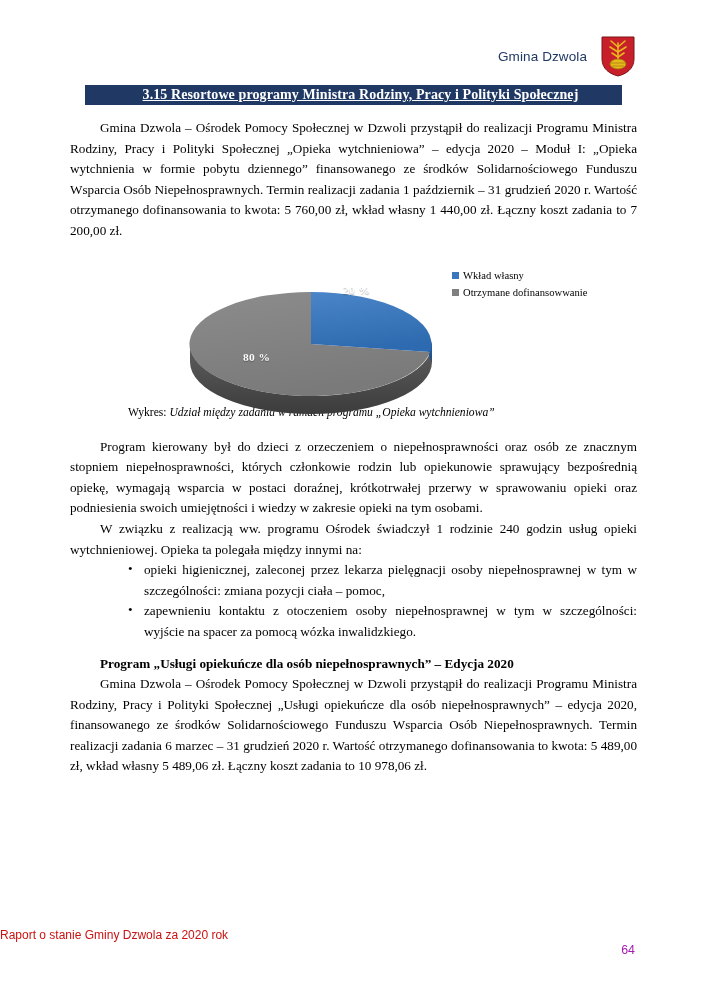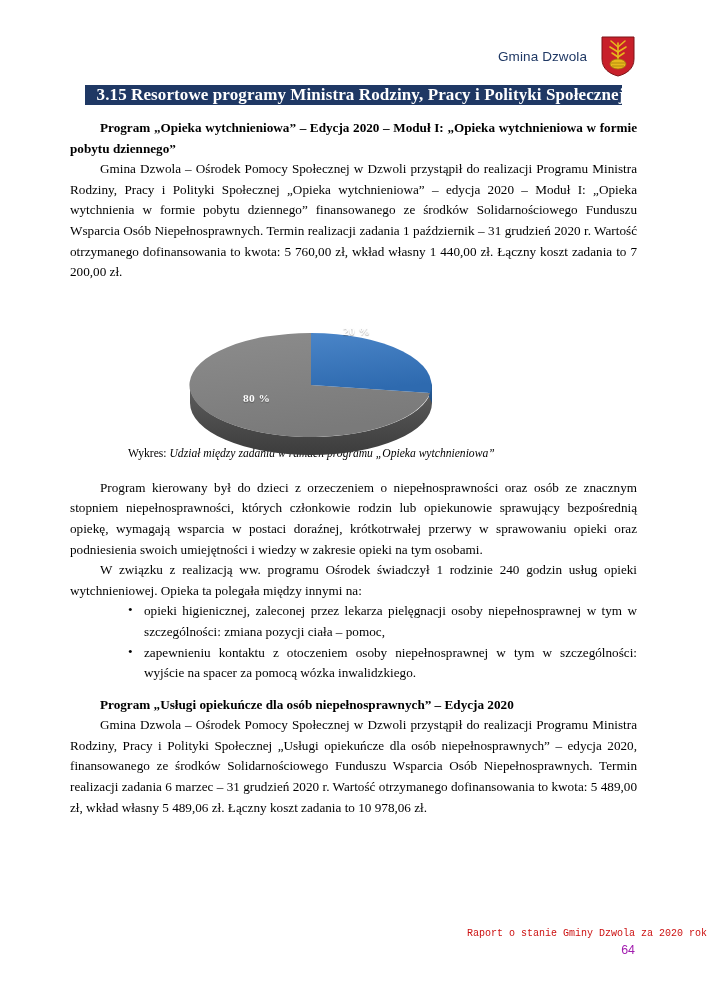--- a/index.html
+++ b/index.html
@@ -48,24 +48,25 @@
     height: 20px;
     background: #1F3864;
     display: flex;
     align-items: center;
     justify-content: center;
     box-sizing: border-box;
   }
   .section-bar-text {
     color: #ffffff;
     font-weight: bold;
-    font-size: 17px;
+    font-size: 14px;
     letter-spacing: 0.1px;
     white-space: nowrap;
     padding-left: 14px;
+    text-decoration: underline;
   }
 
   
   .content {
     position: absolute;
     left: 70px;
     top: 118px;
     width: 567px;
   }
   p {
@@ -168,23 +169,23 @@
     top: -1px;
     font-size: 13.2px;
   }
 
   
   .footer-note {
     position: absolute;
     left: 0;
     right: 0;
     top: 928px;
-    text-align: right;
-    font-family: Liberation Mono, monospace;
-    font-size: 10px;
+    text-align: left;
+    font-family: Liberation Sans, sans-serif;
+    font-size: 12px;
     color: #CC1111;
   }
   .page-number {
     position: absolute;
     right: 72px;
     top: 943px;
     font-family: "Liberation Sans", "DejaVu Sans", sans-serif;
     font-size: 12.4px;
     color: #a21caf;
   }
@@ -214,21 +215,20 @@
       </g>
     </svg>
   </div>
 
   <div class="section-bar">
     <span class="section-bar-text">3.15  Resortowe programy Ministra Rodziny, Pracy i Polityki Społecznej</span>
   </div>
 
   <div class="content">
 
-    <p class="bold indent">Program „Opieka wytchnieniowa” – Edycja 2020 – Moduł I: „Opieka wytchnieniowa w formie pobytu dziennego”</p>
     <p class="indent">Gmina Dzwola – Ośrodek Pomocy Społecznej w Dzwoli przystąpił do realizacji Programu Ministra Rodziny, Pracy i Polityki Społecznej „Opieka wytchnieniowa” – edycja 2020 – Moduł I: „Opieka wytchnienia w formie pobytu dziennego” finansowanego ze środków Solidarnościowego Funduszu Wsparcia Osób Niepełnosprawnych. Termin realizacji zadania 1 październik – 31 grudzień 2020 r. Wartość otrzymanego dofinansowania to kwota: 5 760,00 zł, wkład własny 1 440,00 zł. Łączny koszt zadania to 7 200,00  zł.</p>
 
     <div class="chart-block">
       <div class="pie-wrap">
         <svg class="pie-svg" width="252" height="148" viewBox="0 0 252 148" aria-hidden="true">
           <defs>
             <linearGradient id="grayTop" x1="0" y1="0" x2="0.3" y2="1">
               <stop offset="0" stop-color="#8C8C8C"></stop>
               <stop offset="1" stop-color="#7A7A7A"></stop>
             </linearGradient>
@@ -251,20 +251,30 @@
           <path d="M243 70 A121 52 0 0 1 247 78 L247 96 L243 88 Z" fill="url(#blueSide)"></path>
 
           <path d="M126 78 L126 26 A121 52 0 1 0 245 86 Z" fill="url(#grayTop)"></path>
 
           <path d="M126 78 L126 26 A121 52 0 0 1 245 86 Z" fill="url(#blueTop)"></path>
         </svg>
         <span class="slice-label label-blue">20 %</span>
         <span class="slice-label label-gray">80 %</span>
       </div>
 
+      <div class="legend">
+        <div class="legend-row">
+          <span class="legend-swatch" style="background:#3B77BC;"></span>
+          <span class="legend-label">Wkład własny</span>
+        </div>
+        <div class="legend-row">
+          <span class="legend-swatch" style="background:#808080;"></span>
+          <span class="legend-label">Otrzymane dofinansowwanie</span>
+        </div>
+      </div>
     </div>
 
     <p class="caption"><span>Wykres: </span><i>Udział między zadania w ramach programu „Opieka wytchnieniowa”</i></p>
 
     <div class="gap-md"></div>
 
     <p class="indent">Program kierowany był do dzieci z orzeczeniem o niepełnosprawności oraz osób ze znacznym stopniem niepełnosprawności, których członkowie rodzin lub opiekunowie sprawujący bezpośrednią opiekę, wymagają wsparcia w postaci doraźnej, krótkotrwałej przerwy w sprawowaniu opieki oraz podniesienia swoich umiejętności i wiedzy w zakresie opieki na tym osobami.</p>
     <p class="indent">W związku z realizacją ww. programu Ośrodek świadczył 1 rodzinie 240 godzin usług opieki wytchnieniowej. Opieka ta polegała między innymi na:</p>
 
     <ul class="bullets">

